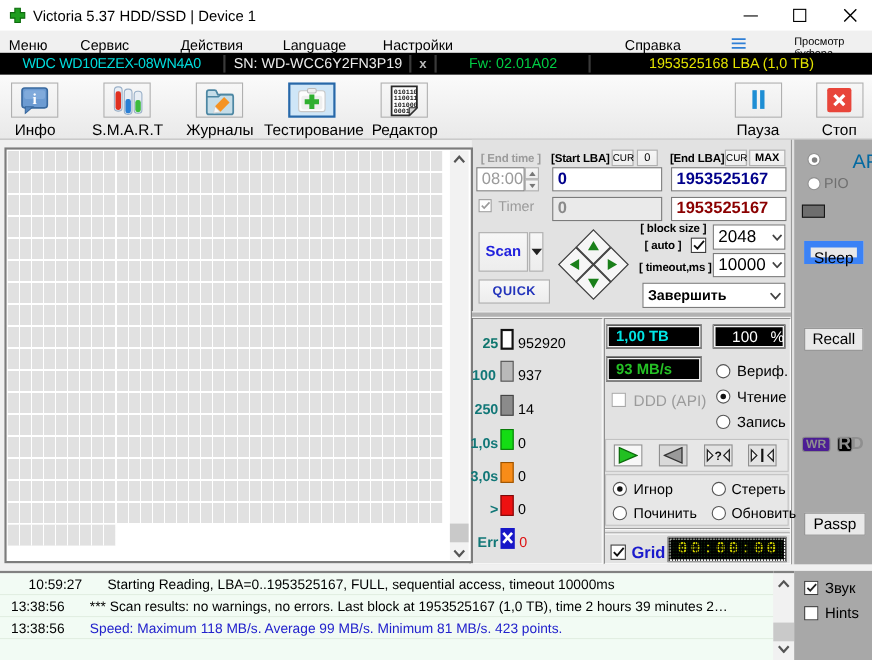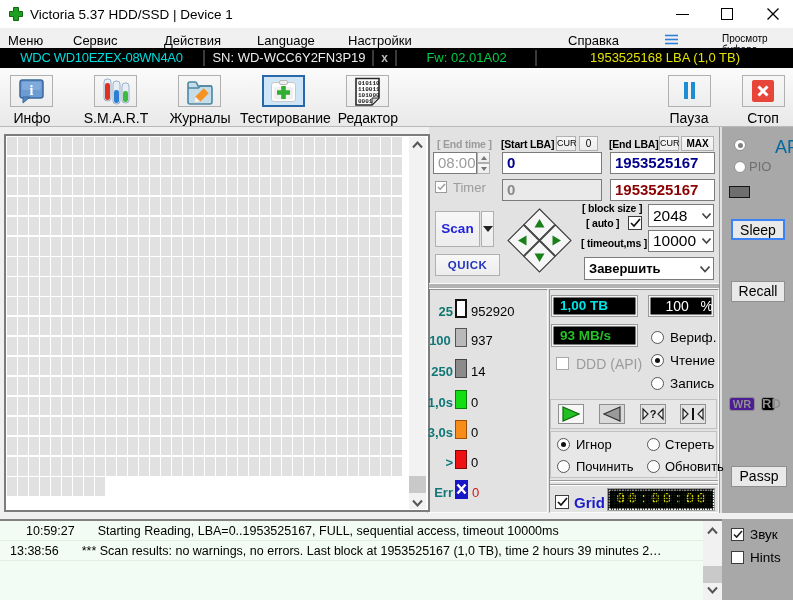--- a/index.html
+++ b/index.html
@@ -292,30 +292,31 @@
 <div class="abs" style="left:574px;top:494px;font-size:15px;font-weight:bold;color:#1a1acc">Grid</div>
 <div class="abs lcd" style="left:607px;top:488px;width:108px;height:23px;color:#cfcf00;font-family:'Liberation Mono',monospace;font-size:15px;line-height:21px;letter-spacing:2.5px;text-indent:2.5px;background:radial-gradient(circle at 1px 1px,#0f330f 0.55px,transparent 0.8px) 0 0/2.6px 2.6px,#000">00:00:00</div>
 <div class="abs" style="left:608px;top:489px;width:106px;height:21px;background:repeating-linear-gradient(to right,rgba(0,0,0,0.72) 0 0.9px,transparent 0.9px 2.6px),repeating-linear-gradient(to bottom,rgba(0,0,0,0.72) 0 0.9px,transparent 0.9px 2.6px)"></div>
 
 <div class="abs rad" style="left:734px;top:139px;width:12px;height:12px;border-color:#909090"></div>
 <div class="abs" style="left:738px;top:143px;width:5px;height:5px;border-radius:50%;background:#808080"></div>
 <div class="abs" style="left:775px;top:137px;font-size:18px;color:#0369a1">API</div>
 <div class="abs rad" style="left:734px;top:161px;width:12px;height:12px;border-color:#909090"></div>
 <div class="abs" style="left:749px;top:159px;font-size:13px;color:#6f6f6f">PIO</div>
 <div class="abs" style="left:729px;top:186px;width:21px;height:12px;background:#6e6e6e;border:1px solid #161616"></div>
-<div class="abs ctr" style="left:731px;top:219px;width:54px;height:21px;background:#e9e9e9;border:2px solid #3b82f6;font-size:14px;line-height:19px">Sleep</div>
-<div class="abs ctr" style="left:731px;top:281px;width:54px;height:21px;background:#e9e9e9;border:1px solid #8f8f8f;font-size:14px;line-height:19px">Recall</div>
+<div class="abs ctr" style="left:731px;top:219px;width:54px;height:21px;background:#e9e9e9;border:6px solid #3b82f6;font-size:14px;line-height:19px">Sleep</div>
+<div class="abs ctr" style="left:731px;top:298px;width:54px;height:21px;background:#e9e9e9;border:1px solid #8f8f8f;font-size:14px;line-height:19px">Recall</div>
 <div class="abs ctr" style="left:729px;top:397px;width:26px;height:14px;background:#4c1d95;border:1px solid #8a8a8a;border-radius:3px;font-size:11px;font-weight:bold;color:#8f8f8f;line-height:12px">WR</div>
-<div class="abs ctr" style="left:761px;top:397px;width:14px;height:14px;background:#000000;border:1px solid #8a8a8a;border-radius:3px;font-size:13px;font-weight:bold;color:#8f8f8f;line-height:12px">RD</div>
+<div class="abs ctr" style="left:761px;top:397px;width:14px;height:14px;background:#000000;border:1px solid #8a8a8a;border-radius:3px;font-size:16px;font-weight:bold;color:#8f8f8f;line-height:12px">RD</div>
 <div class="abs ctr" style="left:731px;top:466px;width:56px;height:21px;background:#e9e9e9;border:1px solid #8f8f8f;font-size:14px;line-height:19px">Passp</div>
 
 <div class="abs" style="left:0;top:513px;width:793px;height:6px;background:#f0f0f0"></div>
 <div class="abs" style="left:0;top:519px;width:703px;height:81px;background:#f2fbf4;border-top:2px solid #818181;font-size:12.5px">
   <div style="height:20px;line-height:20px;border-bottom:1px solid #e2eee2"><span style="margin-left:26px">10:59:27</span><span style="margin-left:23px">Starting Reading, LBA=0..1953525167, FULL, sequential access, timeout 10000ms</span></div>
   <div style="height:20px;line-height:20px;border-bottom:1px solid #e2eee2"><span style="margin-left:10px">13:38:56</span><span style="margin-left:23px">*** Scan results: no warnings, no errors. Last block at 1953525167 (1,0 TB), time 2 hours 39 minutes 2…</span></div>
+  <div style="height:20px;line-height:20px;border-bottom:1px solid #e2eee2;color:#2222cc"><span style="margin-left:10px;color:#000">13:38:56</span><span style="margin-left:23px">Speed: Maximum 118 MB/s. Average 99 MB/s. Minimum 81 MB/s. 423 points.</span></div>
 </div>
 <div class="abs" style="left:703px;top:519px;width:19px;height:81px;background:#f1f1f1;border-top:2px solid #818181"></div>
 <svg class="abs" style="left:707px;top:527px" width="11" height="8" viewBox="0 0 11 8">
       <path d="M1 6.5 L5.5 1.5 L10 6.5" fill="none" stroke="#555" stroke-width="2"></path>
     </svg>
 <div class="abs" style="left:703px;top:566px;width:19px;height:17px;background:#c9c9c9"></div>
 <svg class="abs" style="left:707px;top:586px" width="11" height="8" viewBox="0 0 11 8">
       <path d="M1 1.5 L5.5 6.5 L10 1.5" fill="none" stroke="#555" stroke-width="2"></path>
     </svg>
 <div class="abs" style="left:722px;top:519px;width:71px;height:81px;background:#a8a8a8"></div>

